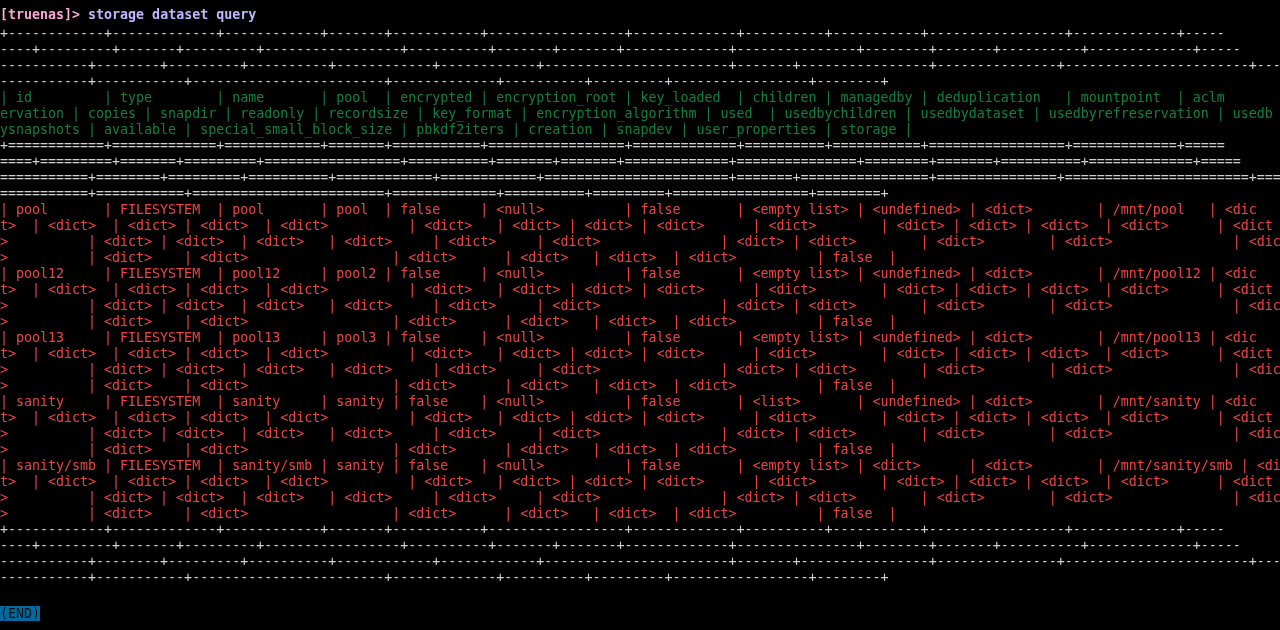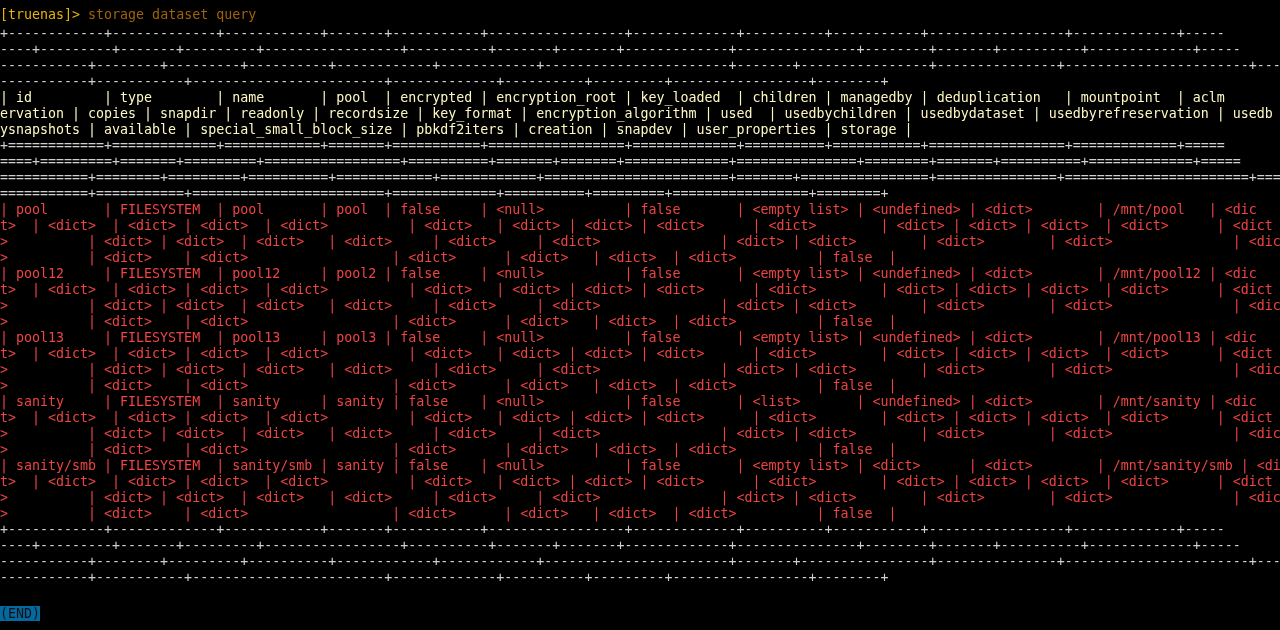--- a/index.html
+++ b/index.html
@@ -27,24 +27,24 @@
     overflow: hidden;
   }
   .line {
     height: 16px;
     line-height: 16px;
     white-space: pre;
     overflow: hidden;
     letter-spacing: 0px;
   }
   .prompt-line { height: 22px; line-height: 22px; padding-top: 4px; }
-  .prompt-host { color: #eab308; }
-  .prompt-cmd { color: #a16207; }
+  .prompt-host { color: #f9a8d4; font-weight: bold; }
+  .prompt-cmd { color: #c4b5fd; font-weight: bold; }
   .sep { color: #d0d0d0; }
-  .hdr { color: #fef9c3; }
+  .hdr { color: #15803d; }
   .cell { color: #ef4444; }
   .pager {
     position: absolute;
     left: 0;
     bottom: 8px;
     height: 17px;
     line-height: 17px;
     white-space: pre;
   }
   .pager-inner {

